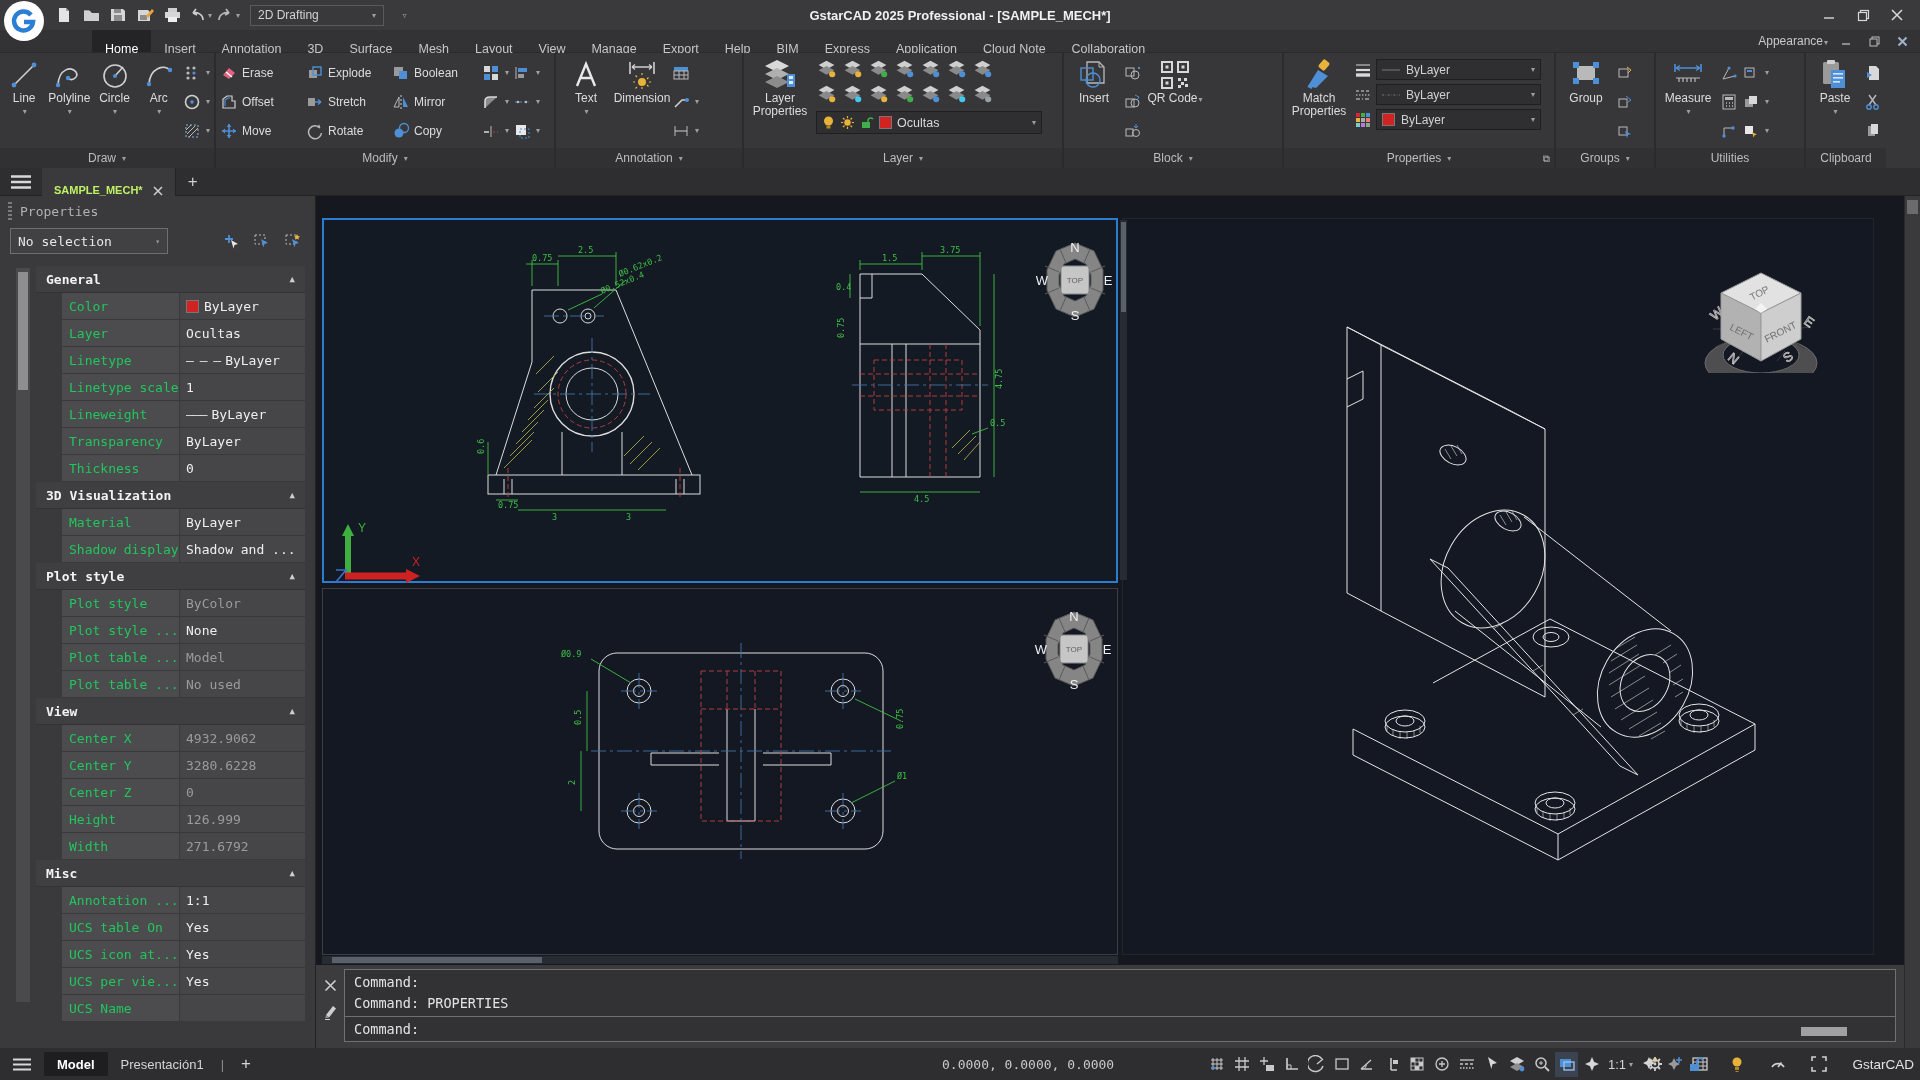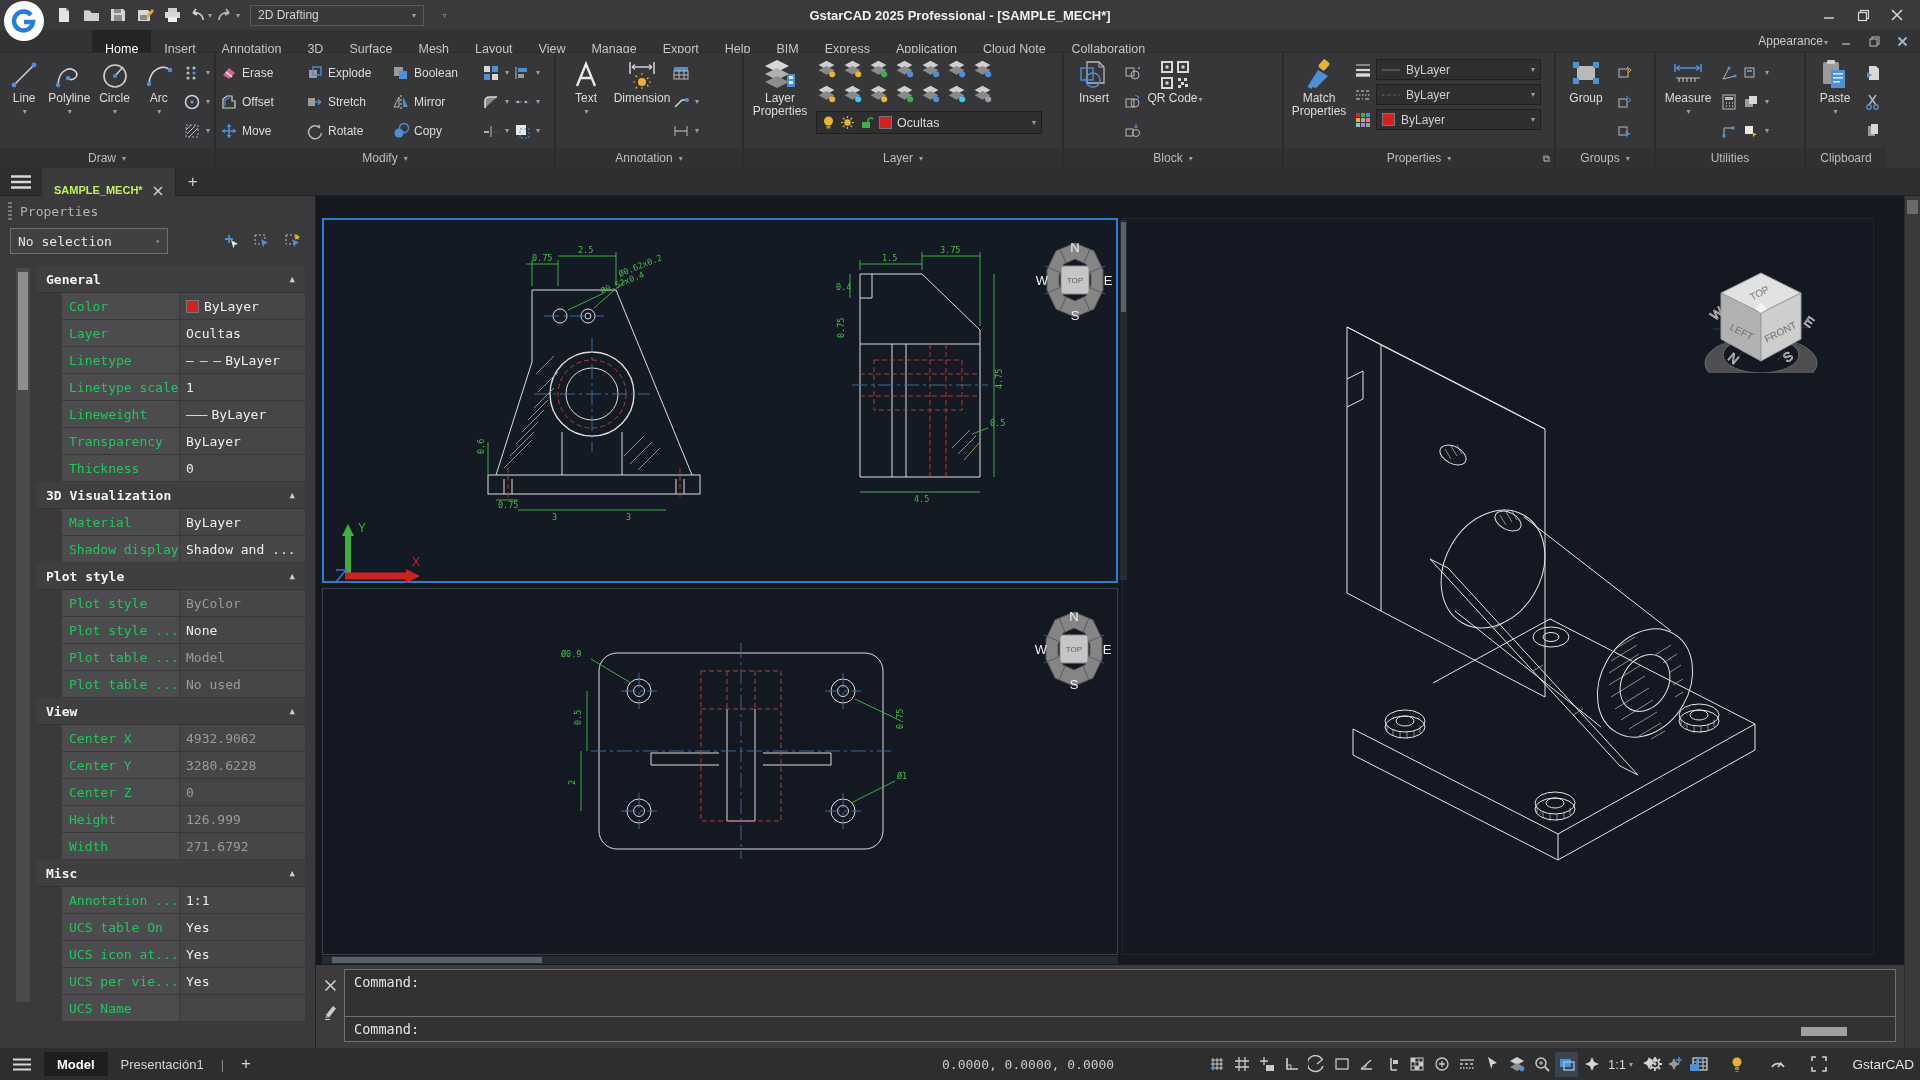--- a/index.html
+++ b/index.html
@@ -9,21 +9,21 @@
   svg{display:block}
   .wl{stroke:#cfcfcf;stroke-width:1.6;fill:none}
   .bf{fill:#4f8fd6}.gf{fill:#b9b9b9}.yf{fill:#e8b33a}
   
   .titlebar{position:absolute;left:0;top:0;width:100%;height:30px;background:#3a3a3c;display:flex;align-items:center}
   .logo{position:absolute;left:4px;top:1px;width:40px;height:40px;border-radius:50%;background:#fff;z-index:9;
     display:flex;align-items:center;justify-content:center}
   .qat{display:flex;align-items:center;gap:3px;margin-left:52px}
   .qbtn{height:24px;min-width:24px;display:flex;align-items:center;justify-content:center}
   .dd{font-size:8px;color:#9f9f9f;margin-left:1px}
-  .ws-dd{width:174px;height:21px;border:1px solid #5a5a5c;background:#39393b;margin-left:10px;
+  .ws-dd{width:134px;height:21px;border:1px solid #5a5a5c;background:#39393b;margin-left:10px;
     display:flex;align-items:center;justify-content:space-between;padding:0 7px;font-size:12px;color:#d2d2d2}
   .title-center{position:absolute;left:0;right:0;top:0;height:30px;display:flex;align-items:center;justify-content:center;
     font-size:13px;font-weight:bold;color:#f0f0f0;pointer-events:none}
   .win-controls{margin-left:auto;display:flex;align-items:center;gap:0;padding-right:6px}
   .wbtn{width:34px;height:28px;display:flex;align-items:center;justify-content:center;color:#d8d8d8}
   
   .tabrow{position:absolute;left:0;top:30px;width:100%;height:23px;background:#333335;display:flex;border-bottom:1px solid #2a2a2c}
   .tabs{display:flex;list-style:none;margin-left:92px}
   .tabs li{padding:8px 13px;font-size:12.5px;line-height:22px;color:#c6c6c6;cursor:default}
   .tabs li.active{background:#242426;color:#fff}
@@ -1376,20 +1376,21 @@
           <svg width="14" height="16" viewBox="0 0 14 16">
             <path d="M3 11 L10 2 L13 4.5 L6 13.5 z" fill="#cfcfcf"></path>
             <path d="M3 11 L2.4 14.2 L6 13.5" fill="#9a9a9a"></path>
             <line x1="2" y1="15.5" x2="7" y2="15.5" stroke="#cfcfcf"></line>
           </svg>
         </span>
     </div>
     <div class="cmd-box">
       <div class="cmd-hist">
           <div class="cline">Command:</div>
+          <div class="cline">Command: PROPERTIES</div>
         </div>
       <div class="cmd-prompt">
         <span class="cline">Command:</span>
         <span class="cmd-sb"></span>
       </div>
     </div>
   </div>
 
   <div class="statusbar">
     <span class="sb-burger">

